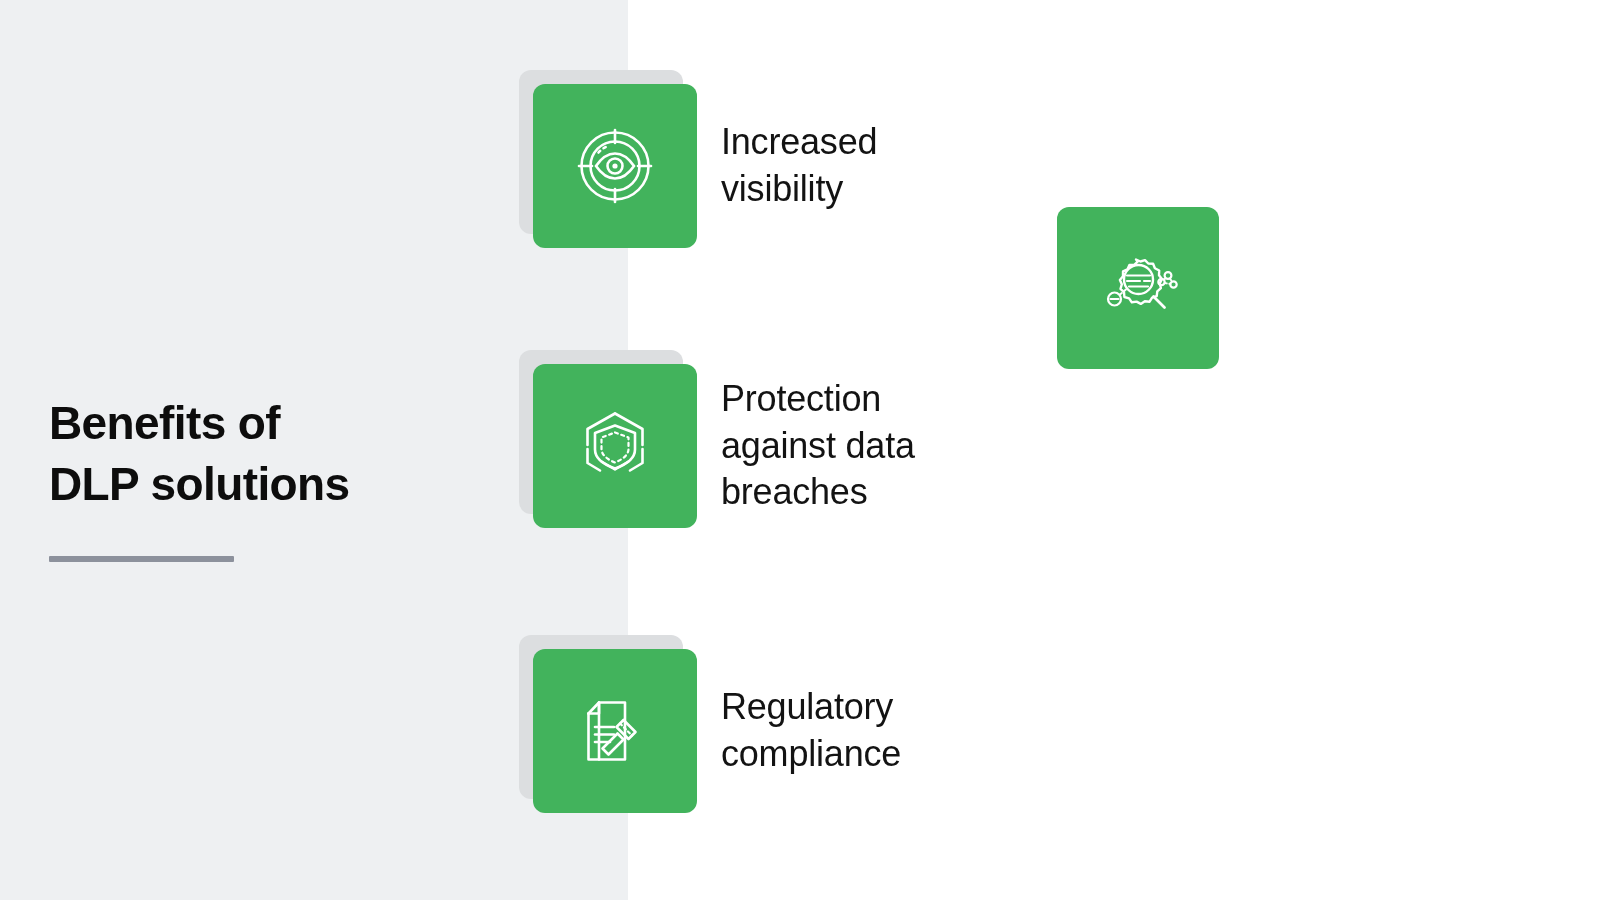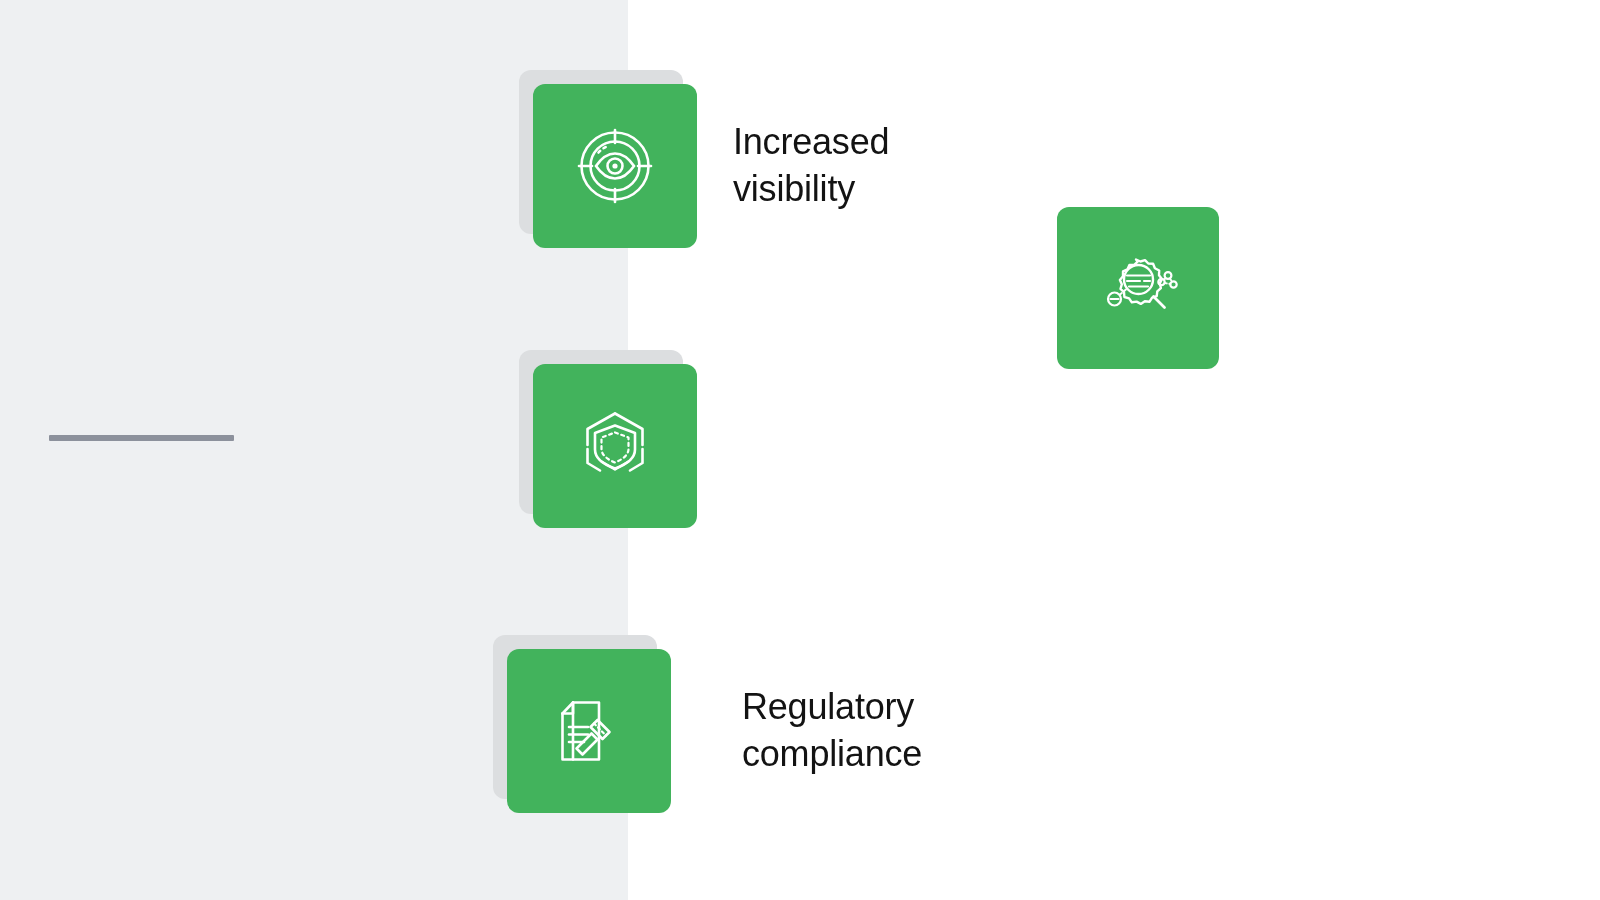--- a/index.html
+++ b/index.html
@@ -95,52 +95,54 @@
   .tile.small {
     width: 162px;
     height: 162px;
   }
   .tile svg {
     display: block;
   }
 
   .benefit-label {
     margin: 0;
-    padding-left: 36px;
+    padding-left: 24px;
     font-size: 36px;
     line-height: 1.30;
     font-weight: 400;
     letter-spacing: -0.2px;
     color: #131313;
     white-space: pre-line;
   }
 
   
   #benefit-visibility   { left: 533px; top: 84px; }
   #benefit-protection   { left: 533px; top: 364px; }
-  #benefit-regulatory   { left: 507px; top: 649px; gap: 35px; }
+  #benefit-regulatory   { left: 533px; top: 649px; }
 
   
   #benefit-classification { left: 1057px; top: 207px; }
   #benefit-incident       { left: 1057px; top: 481px; }
 
   #benefit-classification .benefit-label,
   #benefit-incident .benefit-label {
     padding-left: 28px;
   }
 </style>
 </head>
 <body>
 
 <div id="infographic">
 
   <div class="bg-left"></div>
   <div class="bg-right"></div>
 
   <div class="title-block">
+    <h1 class="title-text">Benefits of
+DLP solutions</h1>
     <div class="title-rule"></div>
   </div>
 
   <div class="benefit" id="benefit-visibility">
     <div class="tile-wrap">
       <div class="tile-shadow"></div>
       <div class="tile">
         <svg width="84" height="84" viewBox="0 0 84 84" fill="none">
           <g stroke="#ffffff" stroke-width="2.6" stroke-linecap="round" fill="none">
 
@@ -183,20 +185,23 @@
 
             <path d="M28.5 57.5 L42 65.5 L55.5 57.5"></path>
 
             <path d="M42 21.5 L62 29 L62 45.5 C62 54.5 53.5 60.5 42 64.5 C30.5 60.5 22 54.5 22 45.5 L22 29 Z"></path>
 
             <path d="M42 28.5 L55.5 33.5 L55.5 45 C55.5 51 49.5 55.5 42 58.5 C34.5 55.5 28.5 51 28.5 45 L28.5 33.5 Z" stroke-width="2.2" stroke-dasharray="3 3.6"></path>
           </g>
         </svg>
       </div>
     </div>
+    <p class="benefit-label">Protection
+against data
+breaches</p>
   </div>
 
   <div class="benefit" id="benefit-regulatory">
     <div class="tile-wrap">
       <div class="tile-shadow"></div>
       <div class="tile">
         <svg width="84" height="84" viewBox="0 0 84 84" fill="none">
           <g stroke="#ffffff" stroke-width="2.6" stroke-linecap="round" stroke-linejoin="round" fill="none">
 
             <path d="M26 13.5 L52 13.5 L52 70.5 L26 70.5 Z"></path>

